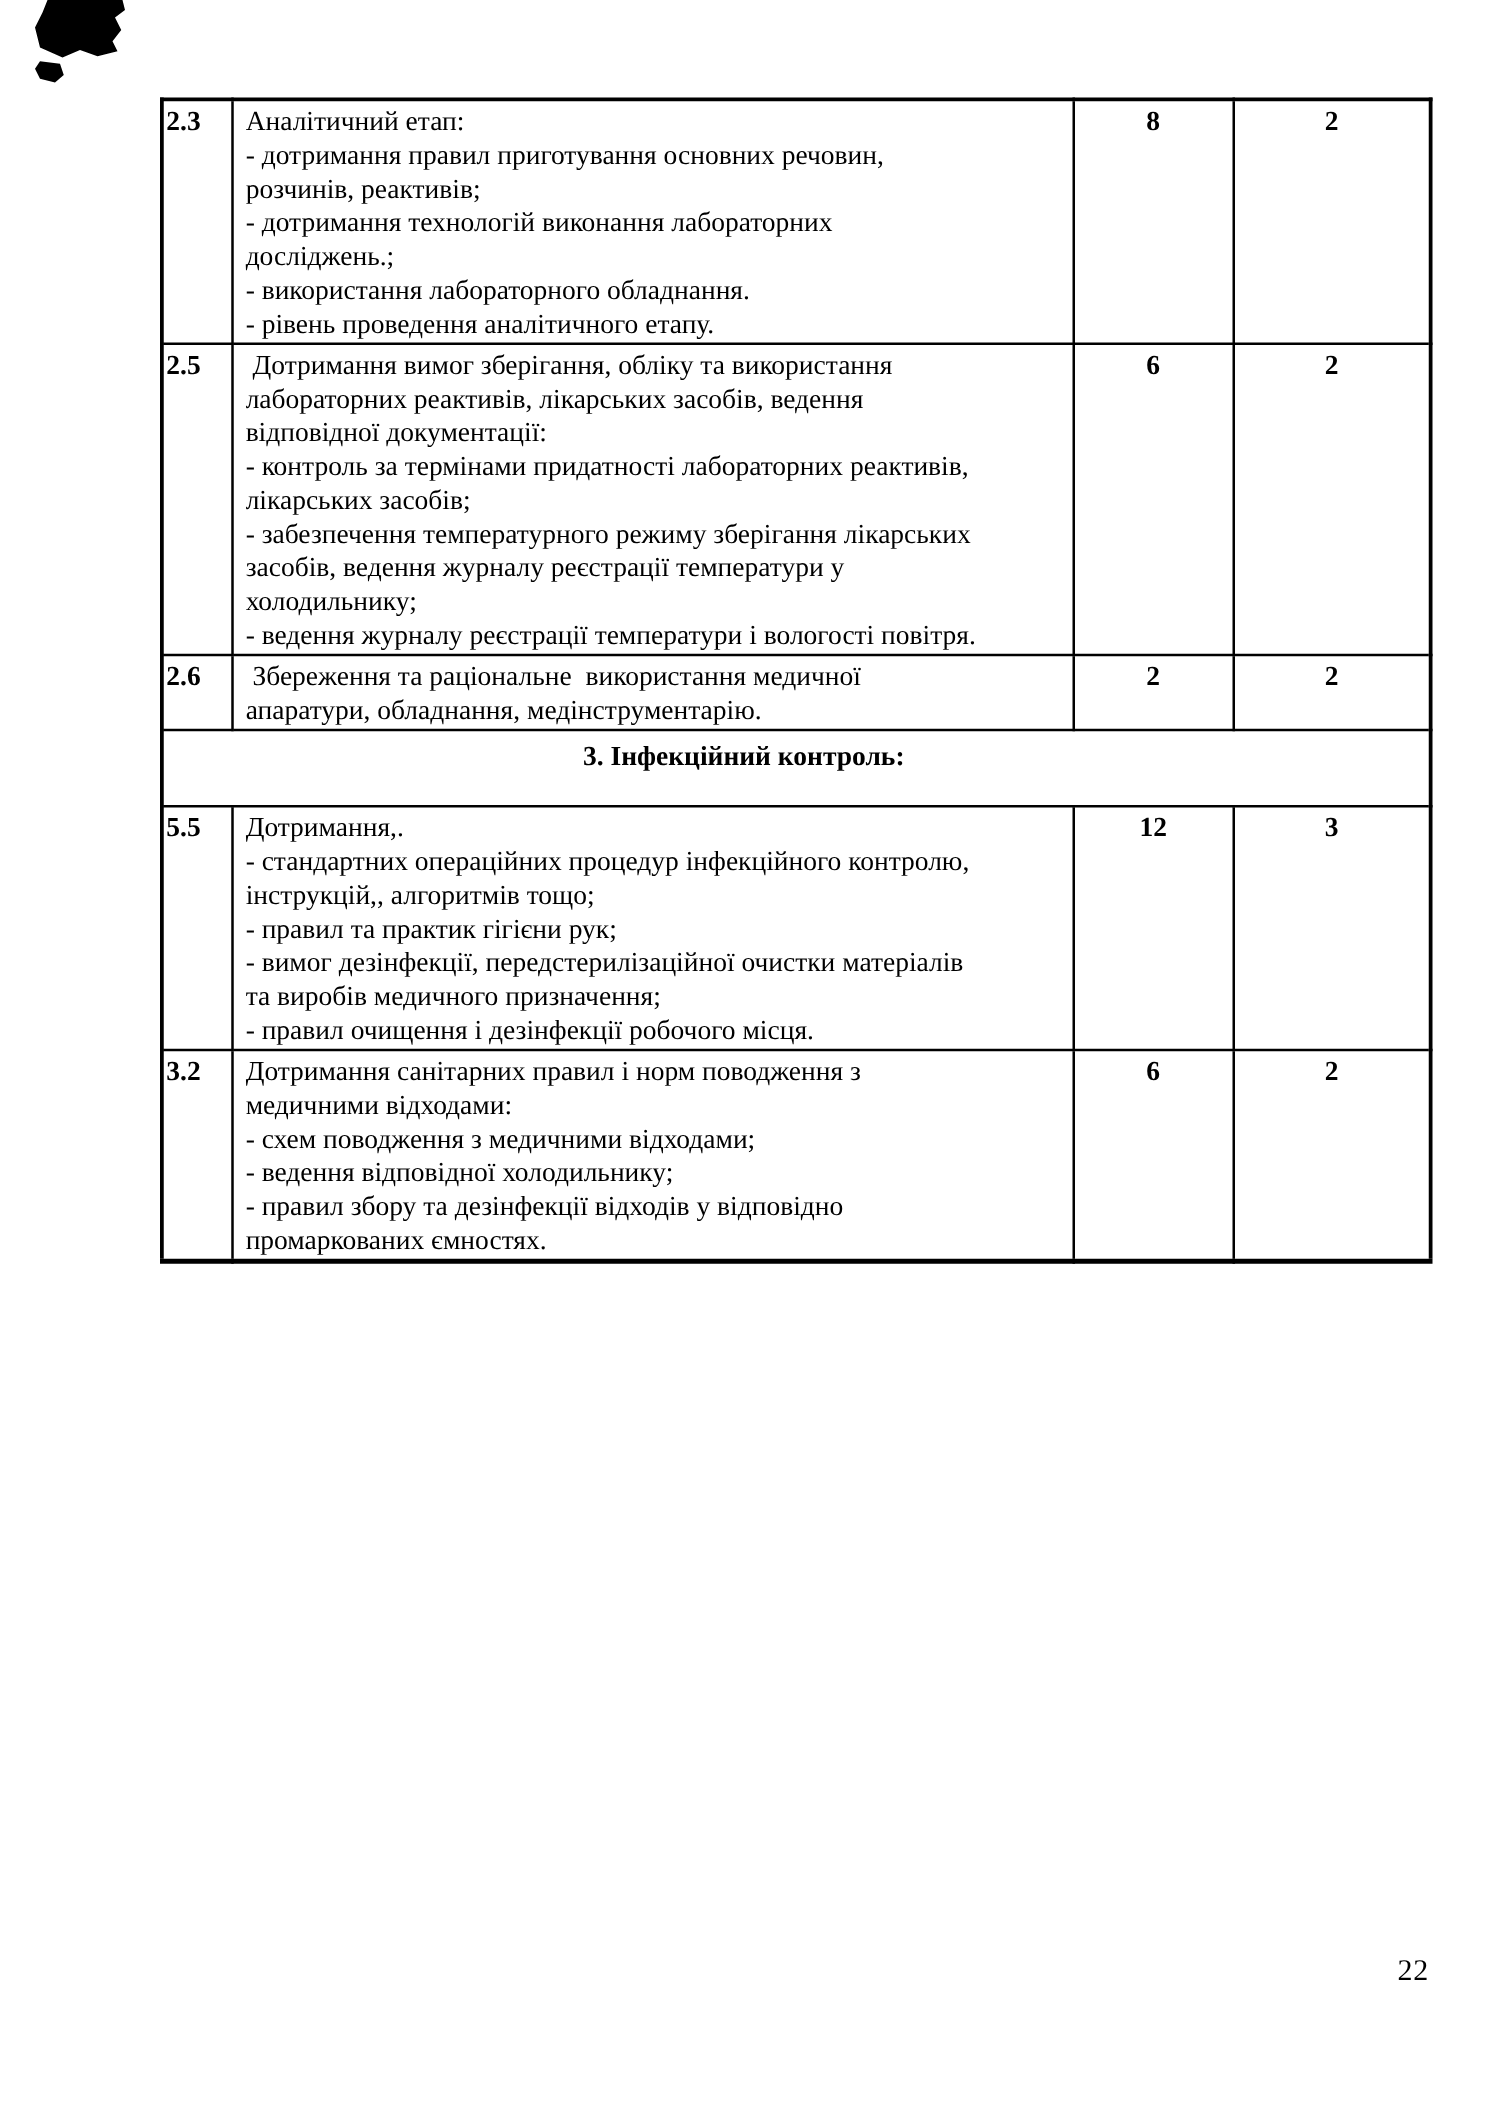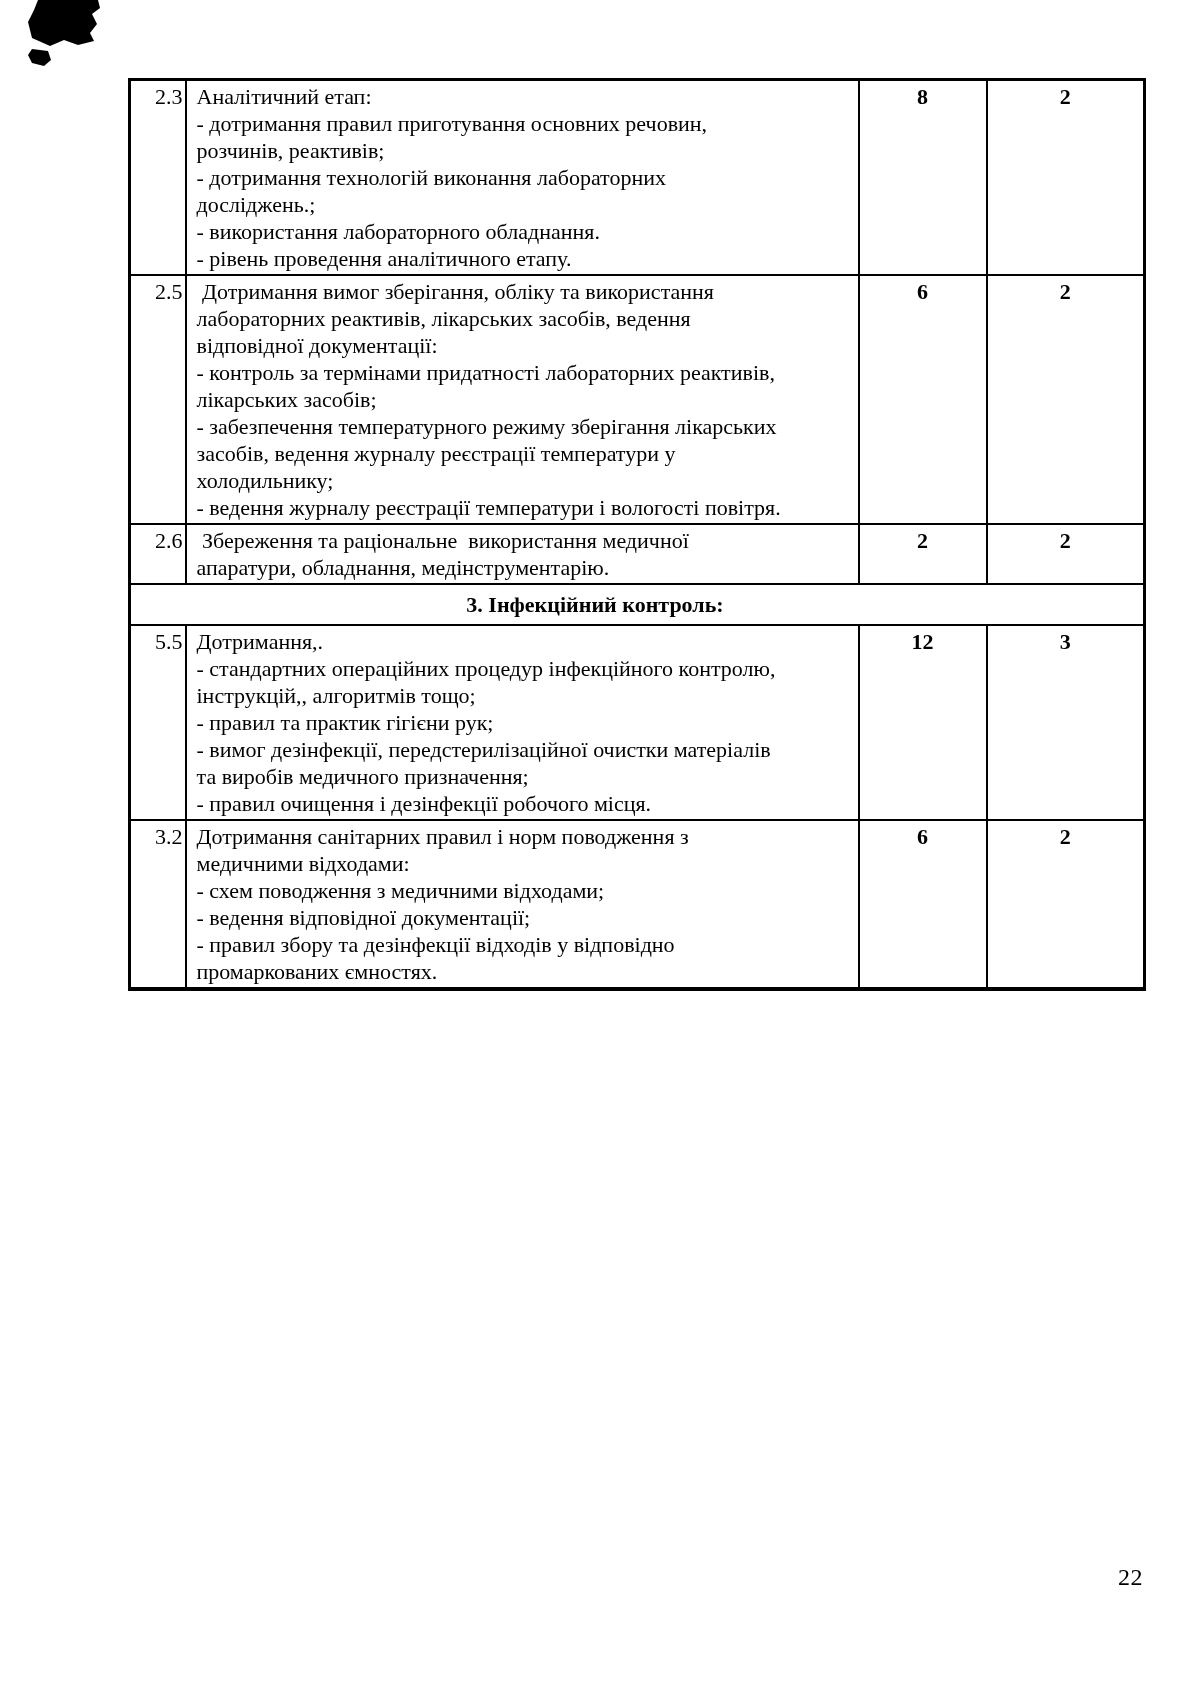--- a/index.html
+++ b/index.html
@@ -29,42 +29,42 @@
     table-layout: fixed;
   }
   table.assessment { border: 3px solid #000; border-bottom-width: 4px; }
   table.assessment td {
     border: 2px solid #000;
     vertical-align: top;
     font-size: 22px;
     line-height: 27px;
   }
   td.num-cell {
-    text-align: right;
-    font-weight: normal;
+    text-align: left;
+    font-weight: bold;
     font-size: 23px;
     padding: 2px 2px;
   }
   td.text-cell {
     padding: 2px 6px 2px 10px;
     white-space: pre-line;
     overflow: hidden;
     margin-left: 36px;
   }
   td.score-cell, td.points-cell {
     text-align: center;
     font-weight: bold;
     font-size: 23px;
     padding: 2px 2px;
   }
   td.section-cell {
     text-align: center;
     font-weight: bold;
     font-size: 24px;
-    padding: 6px 84px 6px 0;
+    padding: 6px 84px 26px 0;
   }
   tr.total-row td { height: 31px; }
   .page-number {
     position: absolute;
     top: 1564px;
     right: 57px;
     font-size: 24px;
     letter-spacing: 0.5px;
     margin-left: 43px;
   }
@@ -133,21 +133,21 @@
 та виробів медичного призначення;
 - правил очищення і дезінфекції робочого місця.</td>
         <td class="score-cell">12</td>
         <td class="points-cell">3</td>
       </tr>
       <tr>
         <td class="num-cell">3.2</td>
         <td class="text-cell">Дотримання санітарних правил і норм поводження з
 медичними відходами:
 - схем поводження з медичними відходами;
-- ведення відповідної документації;
+- ведення відповідної холодильнику;
 - правил збору та дезінфекції відходів у відповідно
 промаркованих ємностях.</td>
         <td class="score-cell">6</td>
         <td class="points-cell">2</td>
       </tr>
     </tbody>
   </table>
 
   <div class="page-number">22</div>
 

